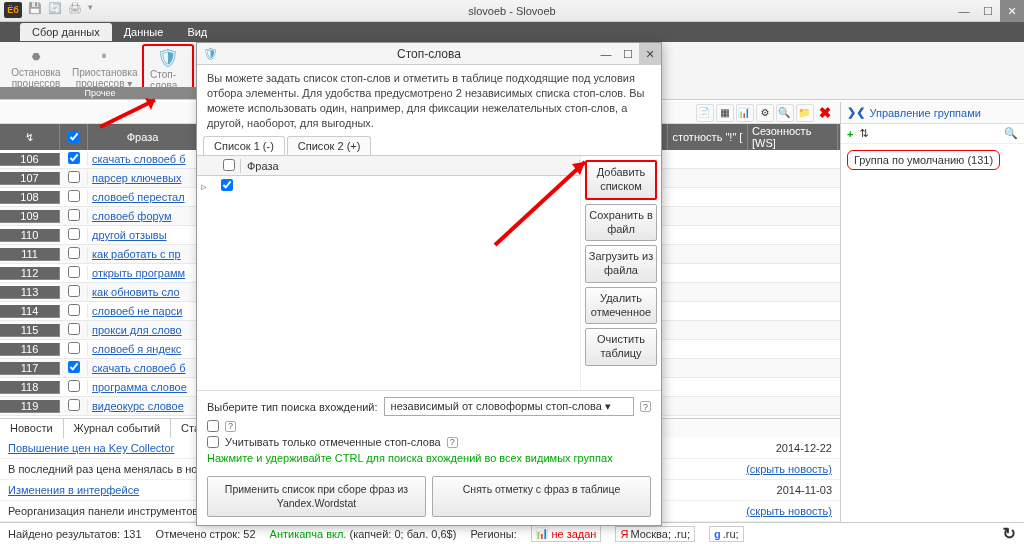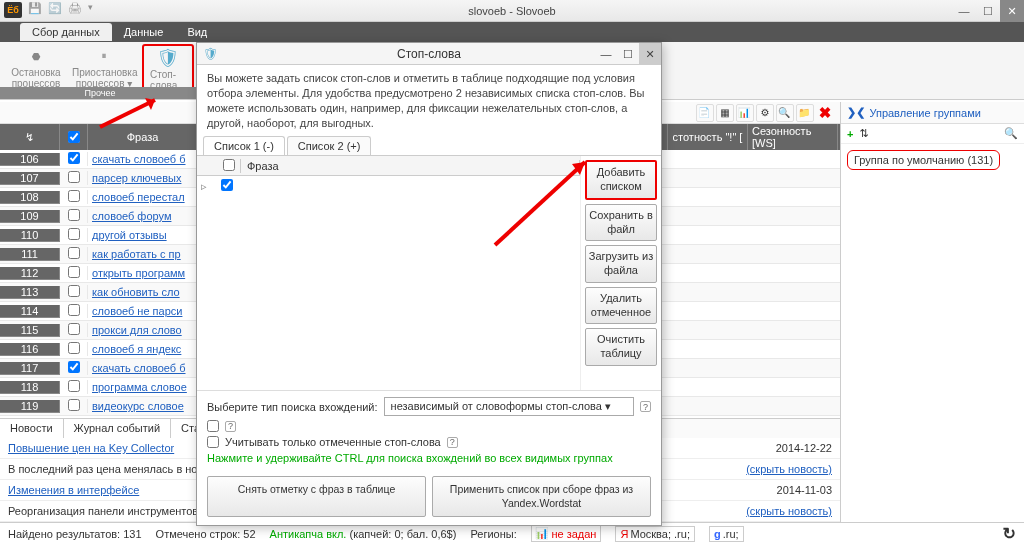--- a/index.html
+++ b/index.html
@@ -394,22 +394,22 @@
       <span class="q">?</span>
     </div>
     <div class="dlg-foot-row">
       <input type="checkbox" style="">
       <span>Учитывать только отмеченные стоп-слова</span>
       <span class="q">?</span>
     </div>
     <div class="hint">Нажмите и удерживайте CTRL для поиска вхождений во всех видимых группах</div>
   </div>
   <div class="dlg-actions">
+    <div class="ab">Применить список при сборе фраз из Yandex.Wordstat</div>
     <div class="ab">Снять отметку с фраз в таблице</div>
-    <div class="ab">Применить список при сборе фраз из Yandex.Wordstat</div>
   </div>
 </div>
 
 <div class="arrow1">
   <svg class="arrow" width="80" height="40">
       <path d="M5,35 L60,8"></path>
       <polygon points="60,8 50,6 56,18"></polygon>
     </svg>
 </div>
 <div class="arrow2">

